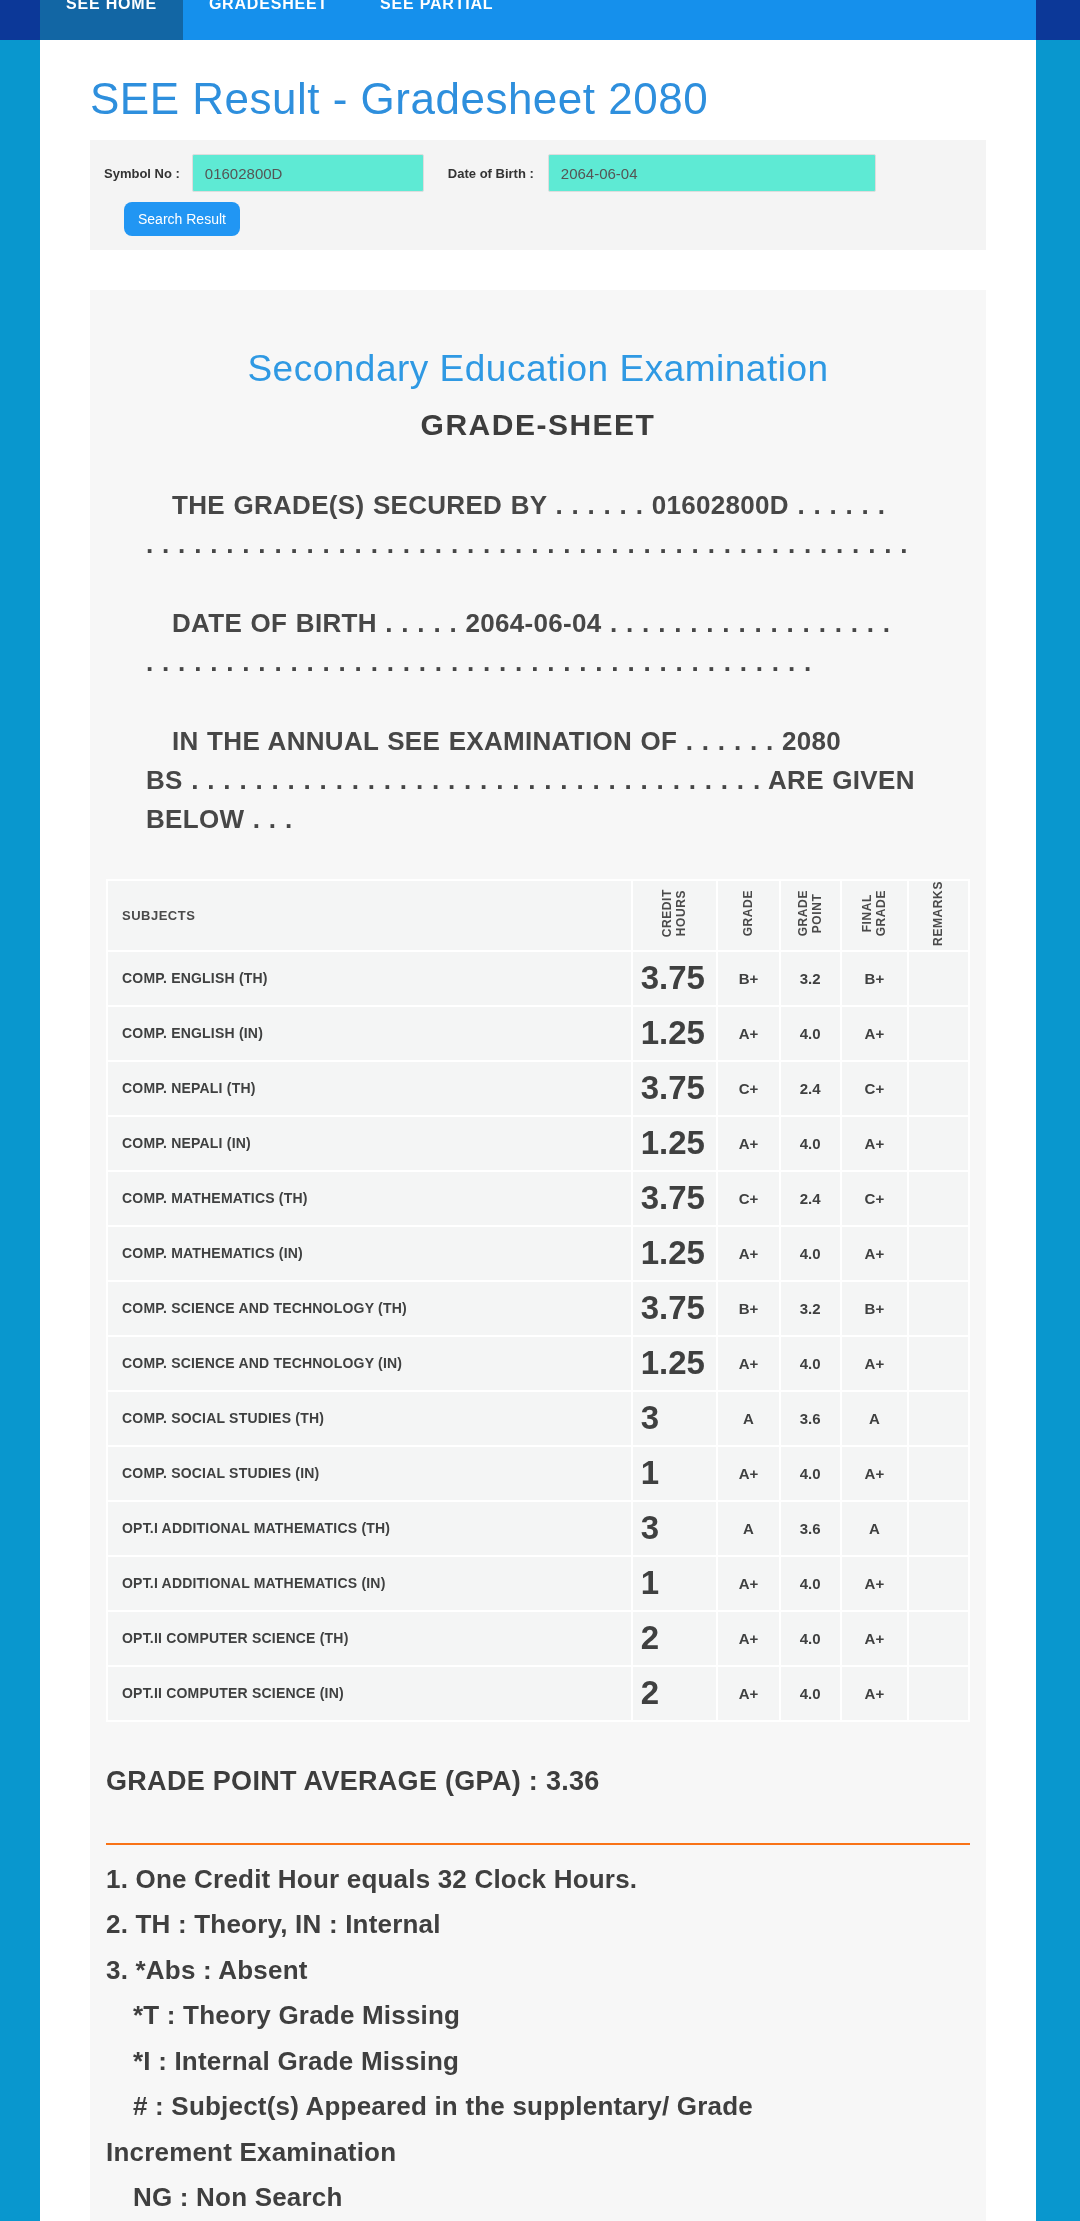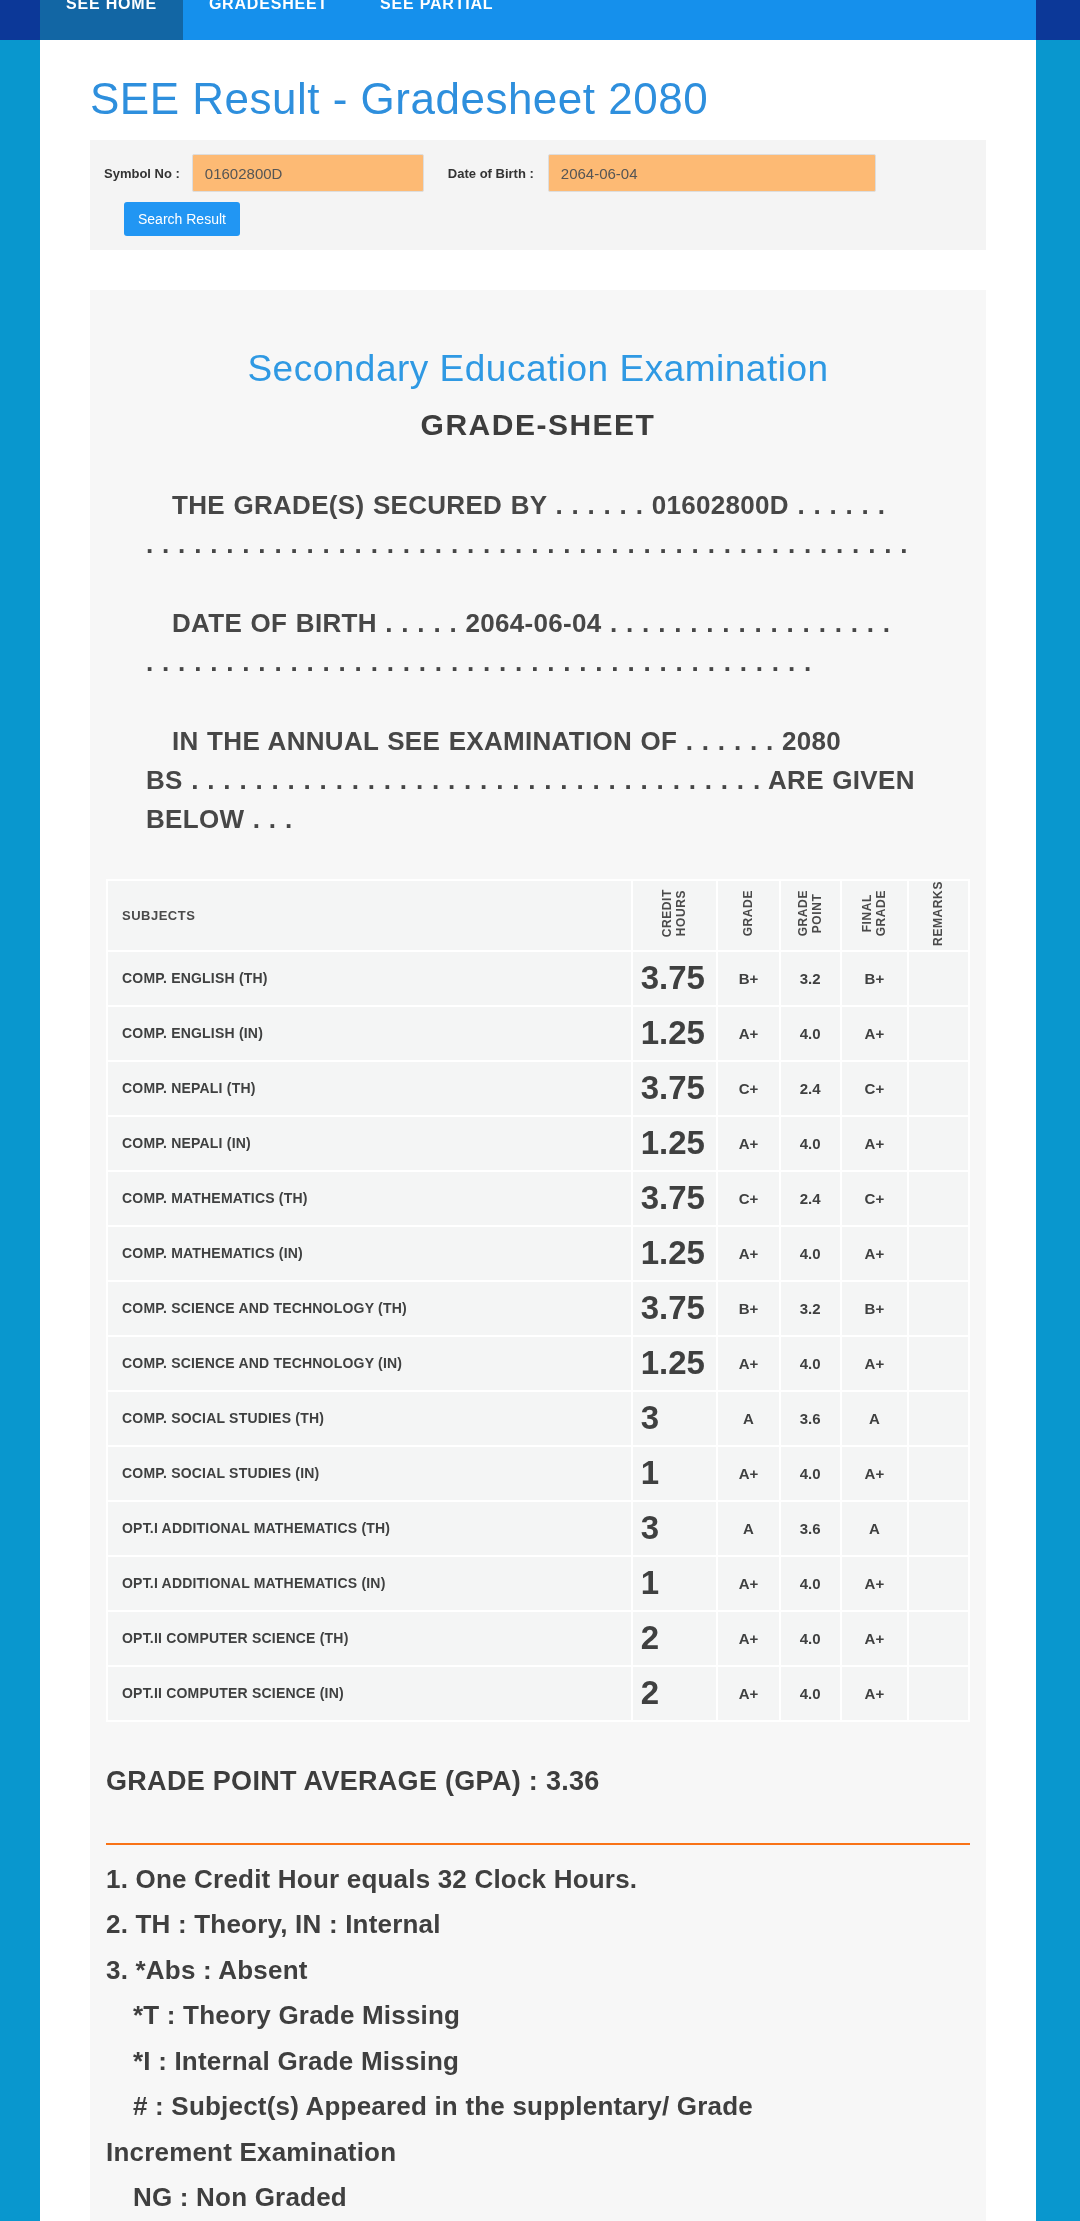--- a/index.html
+++ b/index.html
@@ -50,33 +50,33 @@
   
   .search-form {
     margin-top: 16px;
     background: #f4f4f4;
     padding: 14px 20px 14px 12px;
   }
   .form-line { display: flex; align-items: center; }
   .form-label { font-size: 13px; font-weight: 700; color: #333333; white-space: nowrap; }
   .form-label.first { margin-left: 2px; }
   .ipt {
-    height: 38px; background: #fdba74;
+    height: 38px; background: #5eead4;
     border: 1px solid #dddddd; border-radius: 2px;
     padding: 0 12px; font-size: 15px; color: #555555;
     font-family: "Liberation Sans", "DejaVu Sans", sans-serif;
     margin-left: 12px; outline: none;
   }
   .ipt.symbol { width: 232px; }
   .ipt.dob    { width: 328px; margin-left: 14px; }
   .form-label.second { margin-left: 24px; }
   .search-btn {
     margin: 10px 0 0 22px;
     background: #2196f3; color: #ffffff;
-    border: none; border-radius: 3px;
+    border: none; border-radius: 8px;
     font-size: 14px; padding: 9px 14px;
     font-family: "Liberation Sans", "DejaVu Sans", sans-serif;
     cursor: pointer;
   }
 
   
   .card {
     margin-top: 40px;
     background: #f7f7f7;
     padding: 58px 16px 60px 16px;
@@ -352,18 +352,18 @@
 
       <div class="note">3. *Abs : Absent</div>
 
       <div class="note indent">*T : Theory Grade Missing</div>
 
       <div class="note indent">*I : Internal Grade Missing</div>
 
       <div class="note indent"># : Subject(s) Appeared in the supplentary/ Grade
 Increment Examination</div>
 
-      <div class="note indent">NG : Non Graded</div>
+      <div class="note indent">NG : Non Search</div>
     </div>
 
   </div>
 
 </div>
 
 </body></html>

